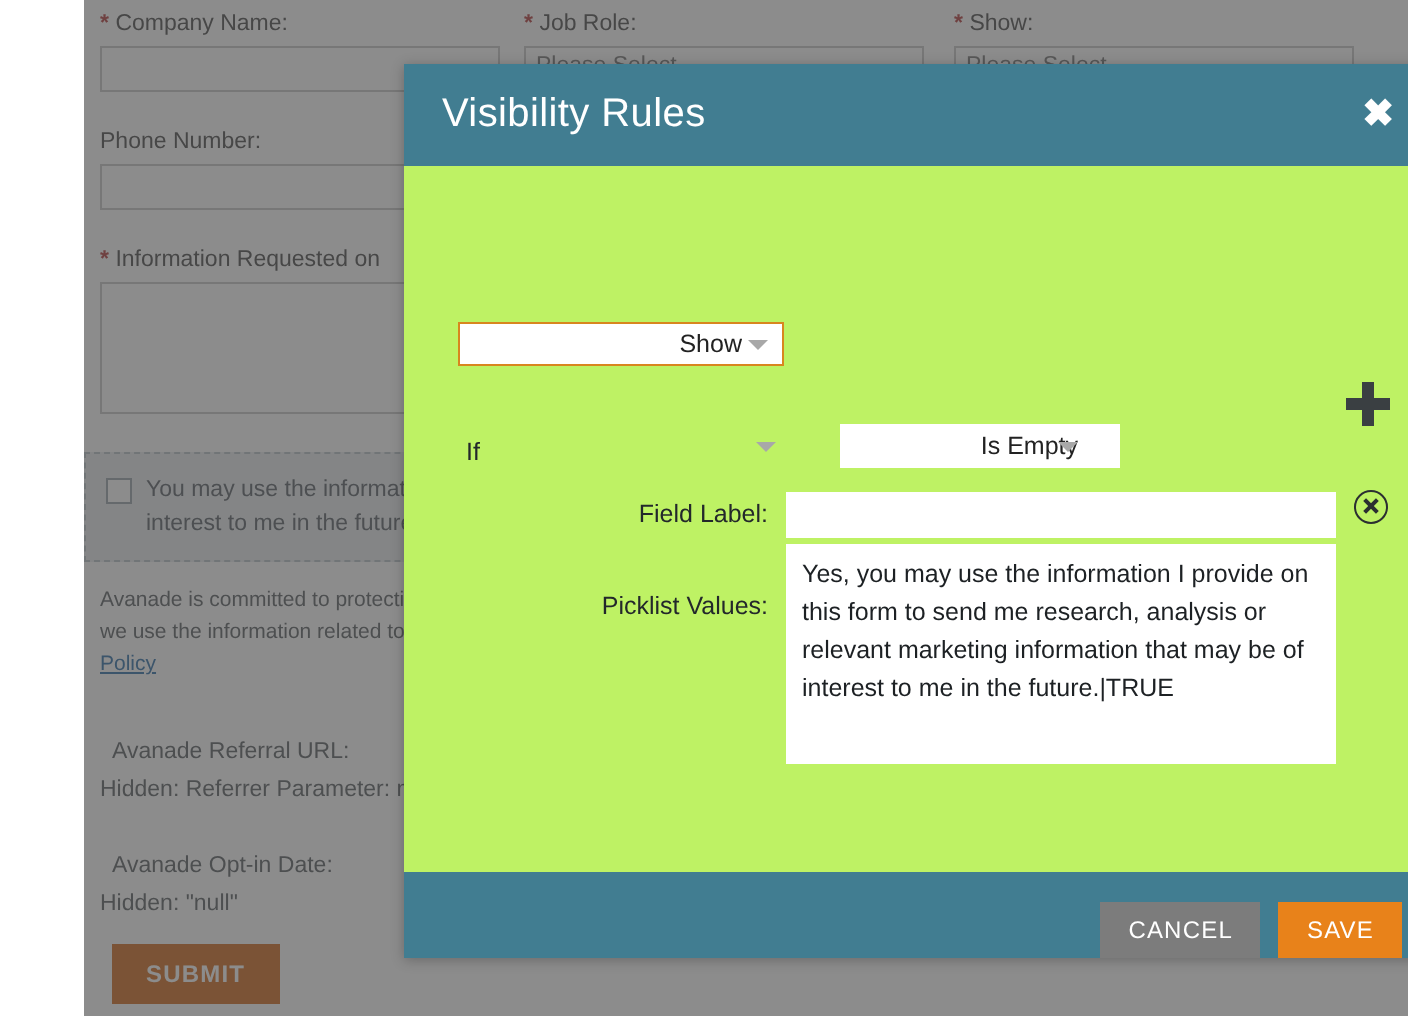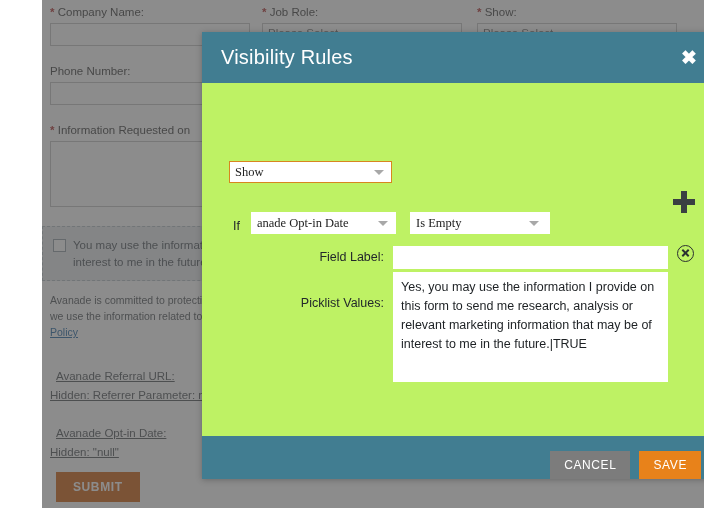--- a/index.html
+++ b/index.html
@@ -40,21 +40,21 @@
   }
   .consent-text {
     position: absolute; left: 30px; top: 10px; width: 660px;
     font-size: 11.5px; line-height: 17px; color: #5a6066;
   }
   .privacy-text {
     position: absolute; left: 8px; top: 292px; width: 690px;
     font-size: 10.5px; line-height: 16px; color: #5a5f63;
   }
   .privacy-link { color: #2f6fa8; text-decoration: underline; }
-  .hidden-row { position: absolute; font-size: 11.5px; color: #5a5f63; text-decoration: underline; }
+  .hidden-row { position: absolute; font-size: 11.5px; color: #5a5f63; }
   .submit-btn {
     position: absolute; left: 14px; top: 472px;
     background: #d2691e; color: #fff; border: none;
     font-size: 12px; font-weight: bold; letter-spacing: .6px;
     padding: 8px 17px; font-family: "Liberation Sans", sans-serif;
   }
 
   
   .overlay {
     position: absolute; inset: 0;
@@ -82,23 +82,24 @@
     background: none; border: none; cursor: pointer;
     font-family: "Liberation Sans", sans-serif; padding: 2px 4px;
   }
   .modal-body { position: relative; flex: 1 1 auto; }
 
   .sel {
     appearance: none; -webkit-appearance: none;
     background: #ffffff;
     border: 1px solid transparent;
     font-size: 12.5px; color: #222;
-    font-family: Liberation Serif, serif;
+    font-family: Liberation Sans, sans-serif;
     height: 22px; padding: 1px 20px 1px 5px;
     position: absolute;
+    text-align: right;
   }
   .sel-focus { border: 1px solid #d8861f; }
   .caret {
     position: absolute; pointer-events: none;
     width: 0; height: 0;
     border-left: 5px solid transparent;
     border-right: 5px solid transparent;
     border-top: 5px solid #a8a8a8;
   }
 
@@ -230,26 +231,23 @@
 
       <select class="sel sel-focus" style="left:27px; top:78px; width:163px;">
         <option>Show</option>
       </select>
       <span class="caret" style="left:172px; top:87px;"></span>
 
       <div class="plus-btn"></div>
 
       <div class="if-label">If</div>
 
-      <select class="sel" style="left:49px; top:129px; width:145px;">
-        <option>anade Opt-in Date</option>
-      </select>
       <span class="caret" style="left:176px; top:138px;"></span>
 
-      <select class="sel" style="left:208px; top:129px; width:140px;">
+      <select class="sel" style="left:218px; top:129px; width:140px;">
         <option>Is Empty</option>
       </select>
       <span class="caret" style="left:327px; top:138px;"></span>
 
       <div class="remove-btn"></div>
 
       <div class="row-label" style="left:52px; top:167px;">Field Label:</div>
       <input class="text-input" style="left: 191px; top: 163px; width: 275px; height: 23px;" value="">
 
       <div class="row-label" style="left:52px; top:213px;">Picklist Values:</div>

